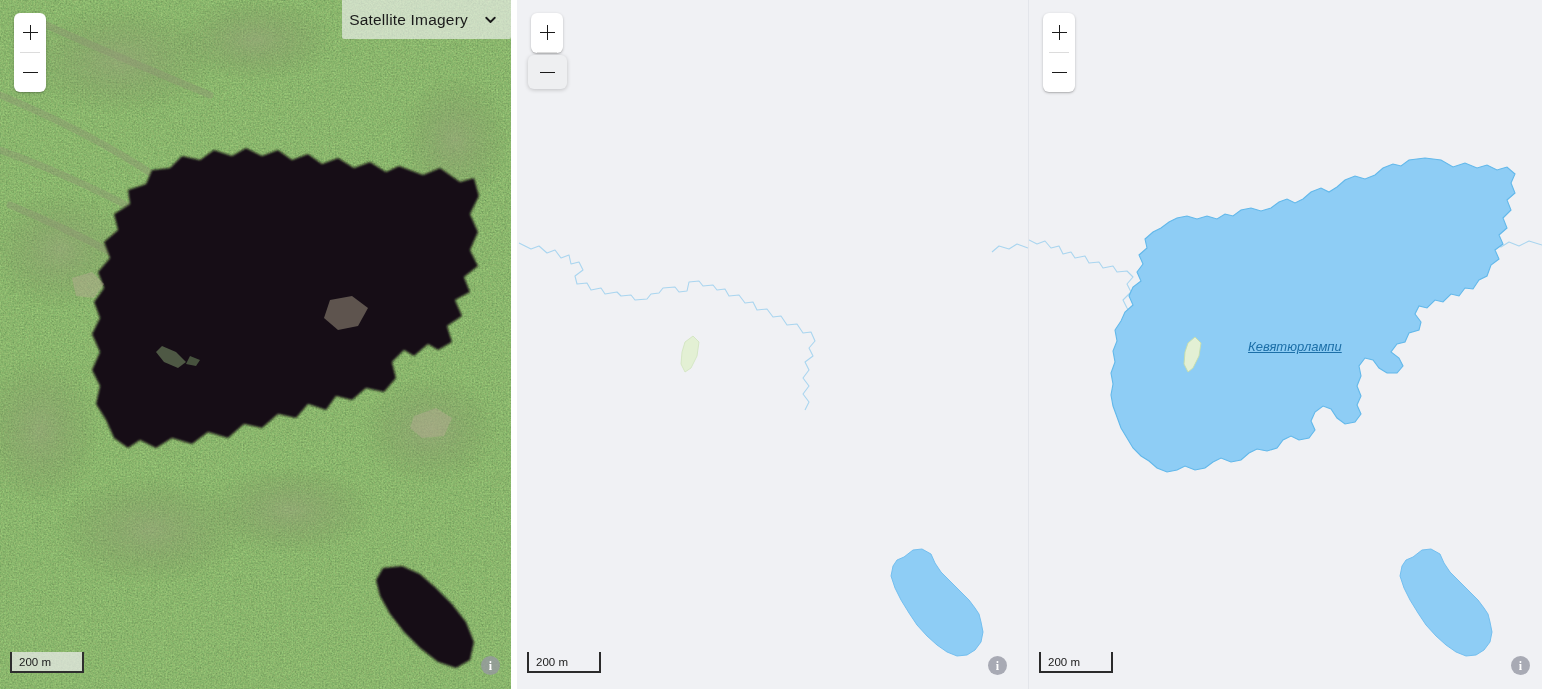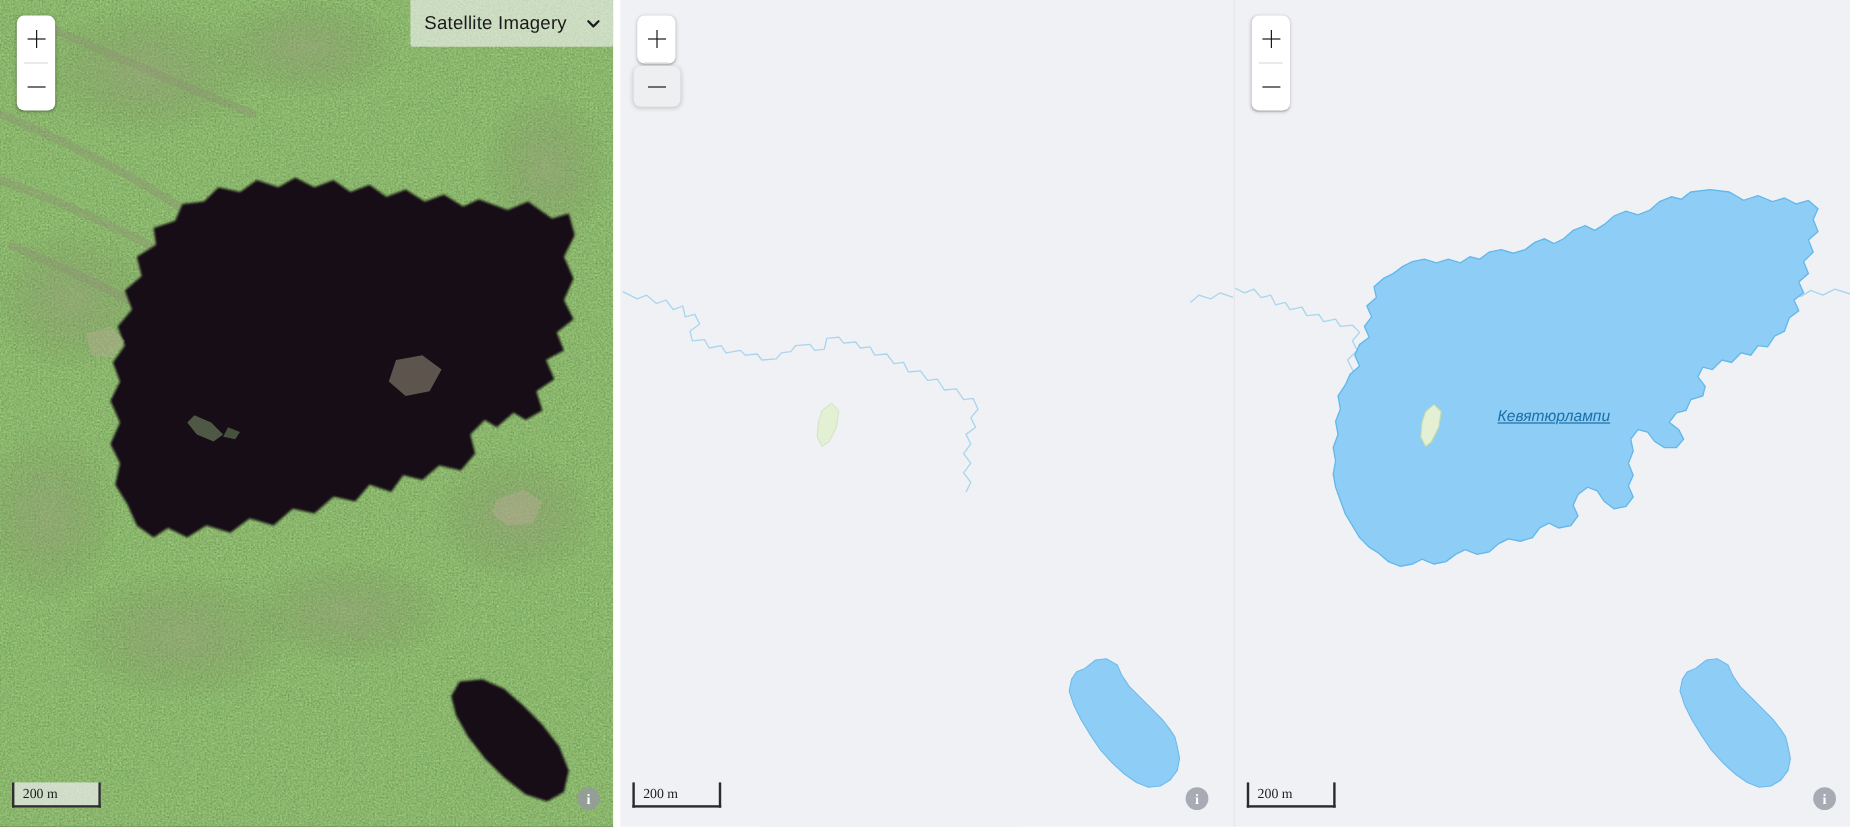--- a/index.html
+++ b/index.html
@@ -78,21 +78,21 @@
     display: block;
   }
 
   
   .dropdown {
     position: absolute;
     top: 0;
     height: 39px;
     display: flex;
     align-items: center;
-    justify-content: center;
+    justify-content: flex-end;
     padding: 0 12px 0 16px;
     box-sizing: border-box;
     border-radius: 0 0 2px 2px;
     cursor: pointer;
     user-select: none;
   }
   .dropdown-label {
     font-size: 15.5px;
     color: #1a1a1a;
     letter-spacing: 0.2px;
@@ -184,21 +184,20 @@
     border-bottom: 2px solid #2b2b2b;
     display: flex;
     align-items: center;
     padding-left: 7px;
     z-index: 5;
   }
   .scale-bar .scale-text {
     font-size: 11.5px;
     color: #1a1a1a;
     white-space: nowrap;
-    font-family: Liberation Serif, serif;
   }
   #scale-satellite {
     background: rgba(234, 235, 233, 0.74);
     border-color: #2e2e2e;
   }
   #scale-before, #scale-after {
     background: #f0f1f4;
   }
 
   

